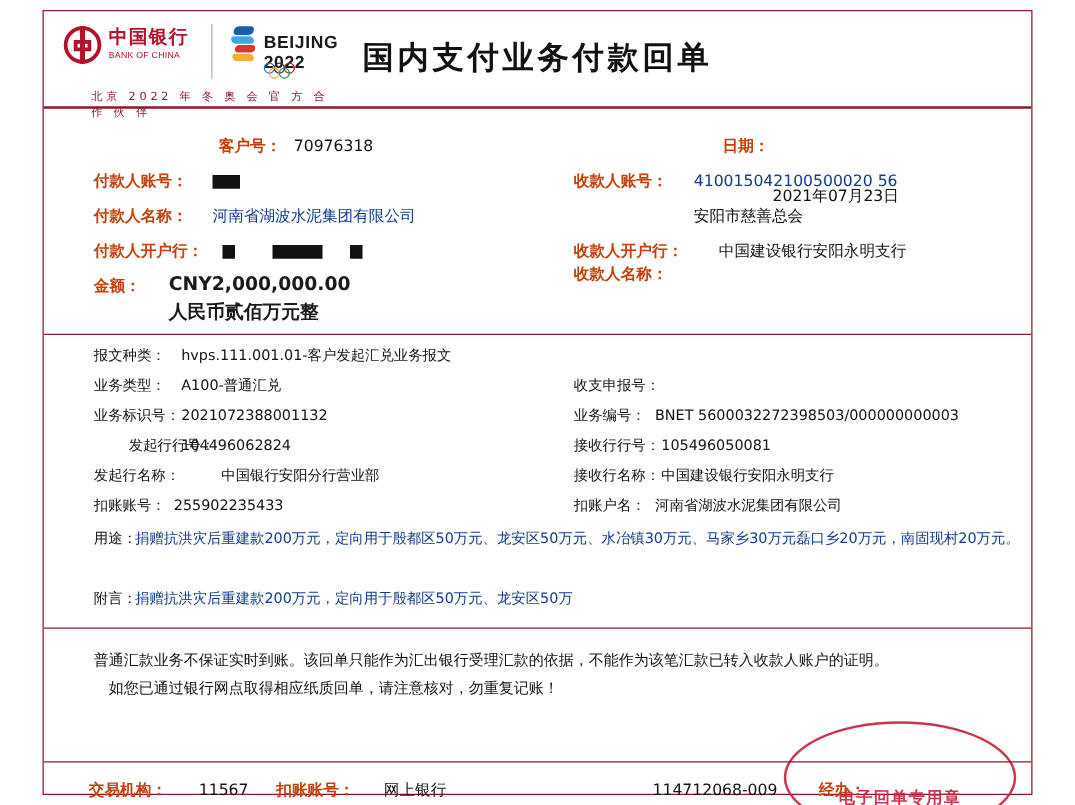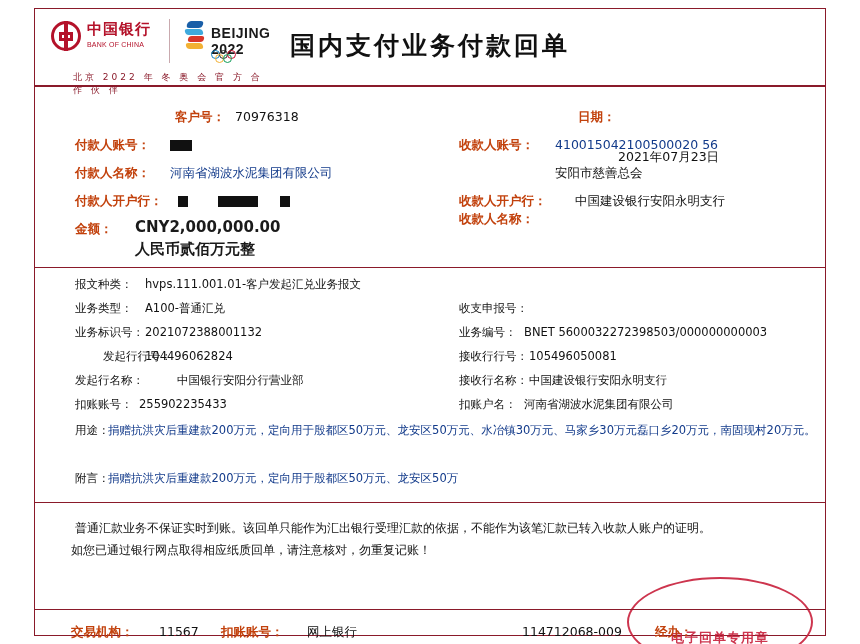--- a/index.html
+++ b/index.html
@@ -372,21 +372,21 @@
 
       <div class="sfld" style="left:40px; top:336px;">用途：</div>
       <div class="purpose" style="left:73px; top:334px; width:712px;">捐赠抗洪灾后重建款200万元，定向用于殷都区50万元、龙安区50万元、水冶镇30万元、马家乡30万元磊口乡20万元，南固现村20万元。</div>
 
       <div class="sfld" style="left:40px; top:384px;">附言：</div>
       <div class="purpose" style="left:73px; top:382px;">捐赠抗洪灾后重建款200万元，定向用于殷都区50万元、龙安区50万</div>
 
       <div class="sep-strong" style="top:415px;"></div>
 
       <div class="note" style="left:40px; top:430px;">普通汇款业务不保证实时到账。该回单只能作为汇出银行受理汇款的依据，不能作为该笔汇款已转入收款人账户的证明。</div>
-      <div class="note" style="left:36px; top:452px;">如您已通过银行网点取得相应纸质回单，请注意核对，勿重复记账！</div>
+      <div class="note" style="left:52px; top:452px;">如您已通过银行网点取得相应纸质回单，请注意核对，勿重复记账！</div>
 
       <div class="seal">
         <div class="s2">电子回单专用章</div>
       </div>
 
       <div class="sep-strong" style="top:522px;"></div>
 
       <div class="fld lbl" style="left:36px; top:537px; font-size:12.5px;">交易机构：</div>
       <div class="fld val" style="left:124px; top:537px;">11567</div>
       <div class="fld lbl" style="left:186px; top:537px;">扣账账号：</div>

